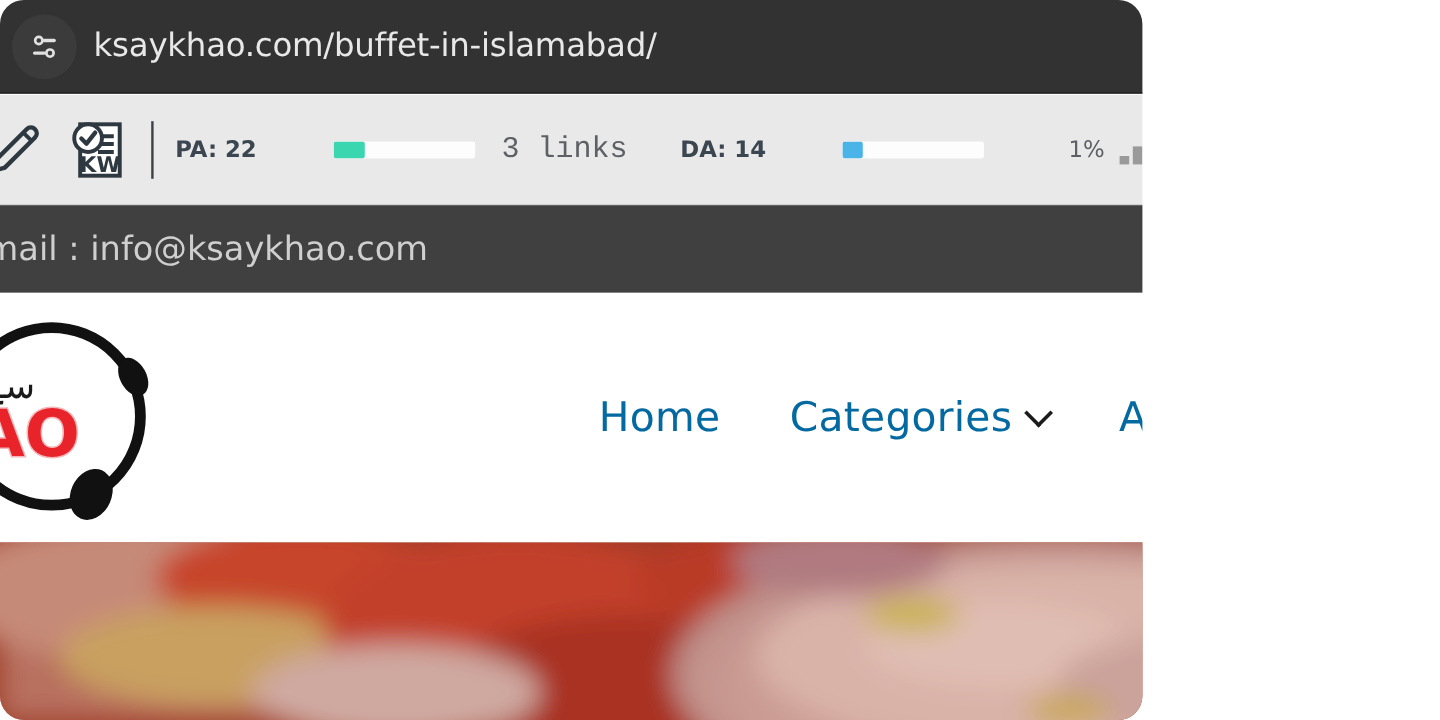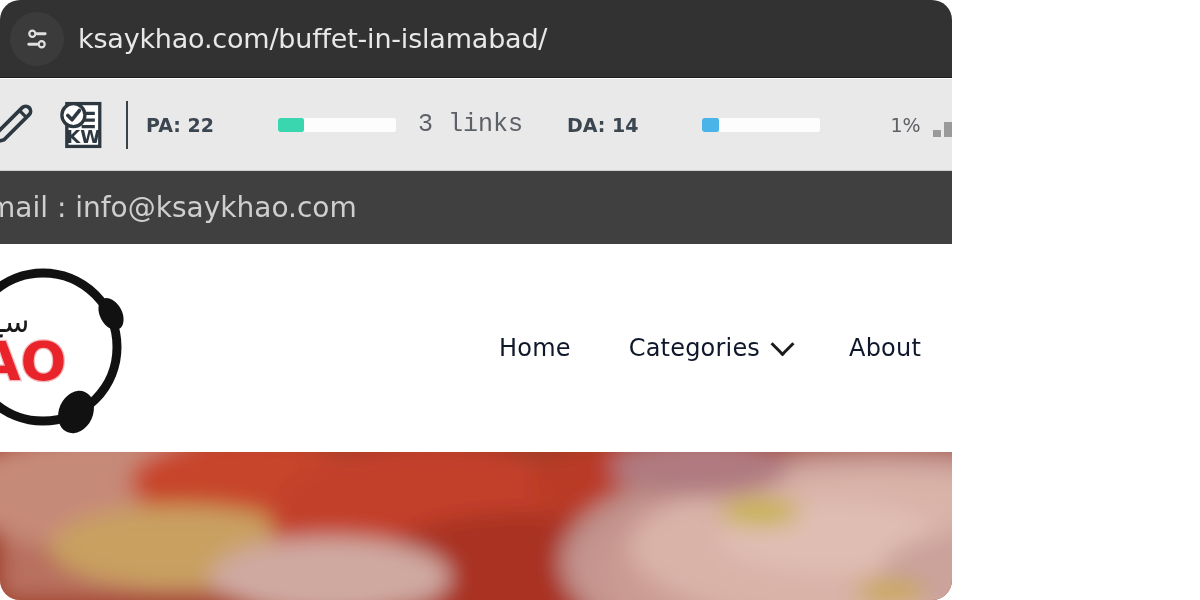--- a/index.html
+++ b/index.html
@@ -107,21 +107,21 @@
     position: absolute; left: -52px; top: 8px;
     width: 190px; height: 190px;
   }
   .logo svg { display: block; }
   .nav {
     position: absolute; left: 470px; top: 0; height: 208px;
     display: flex; align-items: center; gap: 0px;
     white-space: nowrap;
   }
   .nav-item {
-    font-size: 24px; color: #0f172a; letter-spacing: 0.2px;
+    font-size: 34px; color: #0369a1; letter-spacing: 0.2px;
     padding: 0 29px;
     display: flex; align-items: center; gap: 14px;
     font-family: "DejaVu Sans", sans-serif;
   }
   .chev {
     display: inline-block; width: 17px; height: 17px;
     border-right: 3px solid #1b1b1b; border-bottom: 3px solid #1b1b1b;
     transform: rotate(45deg) translate(-3px,-3px);
   }
 

